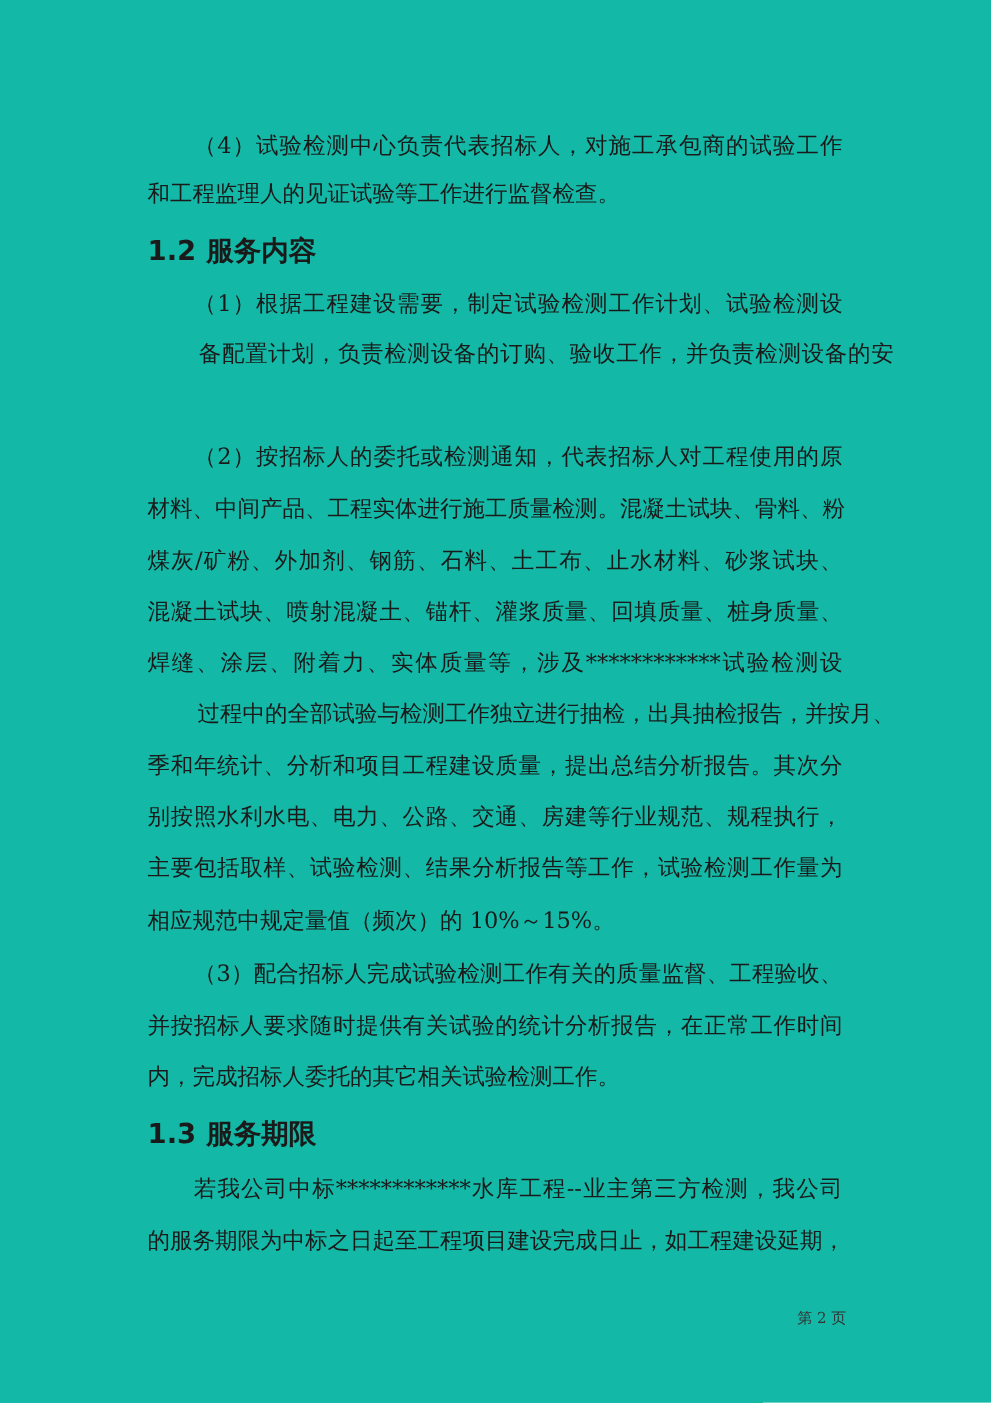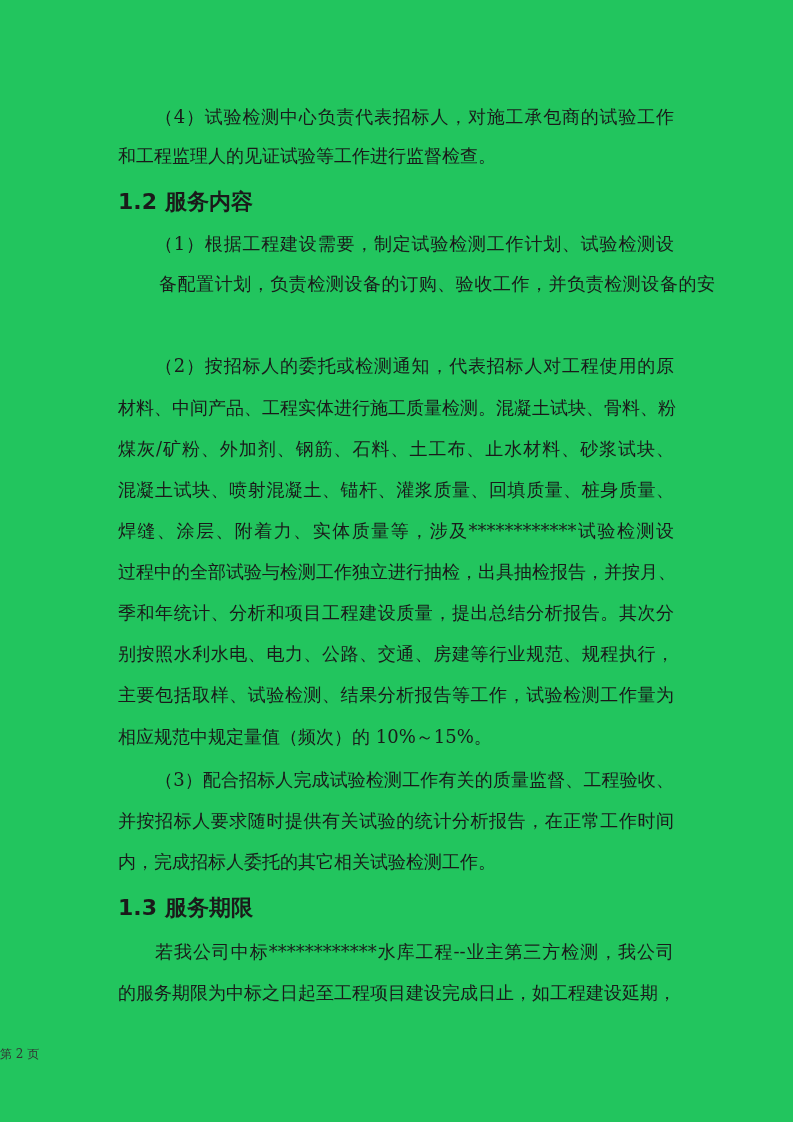--- a/index.html
+++ b/index.html
@@ -12,21 +12,21 @@
       height: 1122px;
       position: relative;
       overflow: hidden;
       font-family: "DejaVu Serif", "Liberation Serif", serif;
       color: #1a1a1a;
     }
     .page {
       position: absolute;
       left: 0; top: 0;
       width: 793px; height: 1122px;
-      background: #22c55e;
+      background: #14b8a6;
     }
     .line {
       position: absolute;
       left: 118px;
       width: 556px;
       height: 26px;
       line-height: 26px;
       font-size: 18px;
       white-space: nowrap;
       text-align: justify;
@@ -49,21 +49,21 @@
       font-weight: bold;
       white-space: nowrap;
       font-family: "DejaVu Sans", "Liberation Sans", sans-serif;
     }
     .heading .num { margin-right: 8px; }
     .footer {
       position: absolute;
       left: 0;
       width: 677px;
       top: 1046px;
-      text-align: left;
+      text-align: right;
       font-size: 12px;
       line-height: 16px;
       color: #333333;
     }
   </style>
 </head>
 <body>
 
 <div class="page">
 
@@ -75,21 +75,21 @@
   </div>
 
   <div class="line indent" style="top:231px;">（1）根据工程建设需要，制定试验检测工作计划、试验检测设</div>
   <div class="line" style="top:271px;margin-left:41px;">备配置计划，负责检测设备的订购、验收工作，并负责检测设备的安</div>
 
   <div class="line indent" style="top:353px;">（2）按招标人的委托或检测通知，代表招标人对工程使用的原</div>
   <div class="line" style="top:395px;">材料、中间产品、工程实体进行施工质量检测。混凝土试块、骨料、粉</div>
   <div class="line" style="top:477px;">混凝土试块、喷射混凝土、锚杆、灌浆质量、回填质量、桩身质量、</div>
   <div class="line" style="top:436px;">煤灰/矿粉、外加剂、钢筋、石料、土工布、止水材料、砂浆试块、</div>
   <div class="line" style="top:518px;">焊缝、涂层、附着力、实体质量等，涉及************试验检测设</div>
-  <div class="line" style="top:559px;">过程中的全部试验与检测工作独立进行抽检，出具抽检报告，并按月、</div>
+  <div class="line" style="top:559px;margin-left:40px;">过程中的全部试验与检测工作独立进行抽检，出具抽检报告，并按月、</div>
   <div class="line" style="top:600px;">季和年统计、分析和项目工程建设质量，提出总结分析报告。其次分</div>
   <div class="line" style="top:641px;">别按照水利水电、电力、公路、交通、房建等行业规范、规程执行，</div>
   <div class="line" style="top:682px;">主要包括取样、试验检测、结果分析报告等工作，试验检测工作量为</div>
   <div class="line last" style="top:724px;">相应规范中规定量值（频次）的 10%～15%。</div>
 
   <div class="line indent" style="top:767px;">（3）配合招标人完成试验检测工作有关的质量监督、工程验收、</div>
   <div class="line" style="top:808px;">并按招标人要求随时提供有关试验的统计分析报告，在正常工作时间</div>
   <div class="line last" style="top:849px;">内，完成招标人委托的其它相关试验检测工作。</div>
 
   <div class="heading" style="top:895px;">

